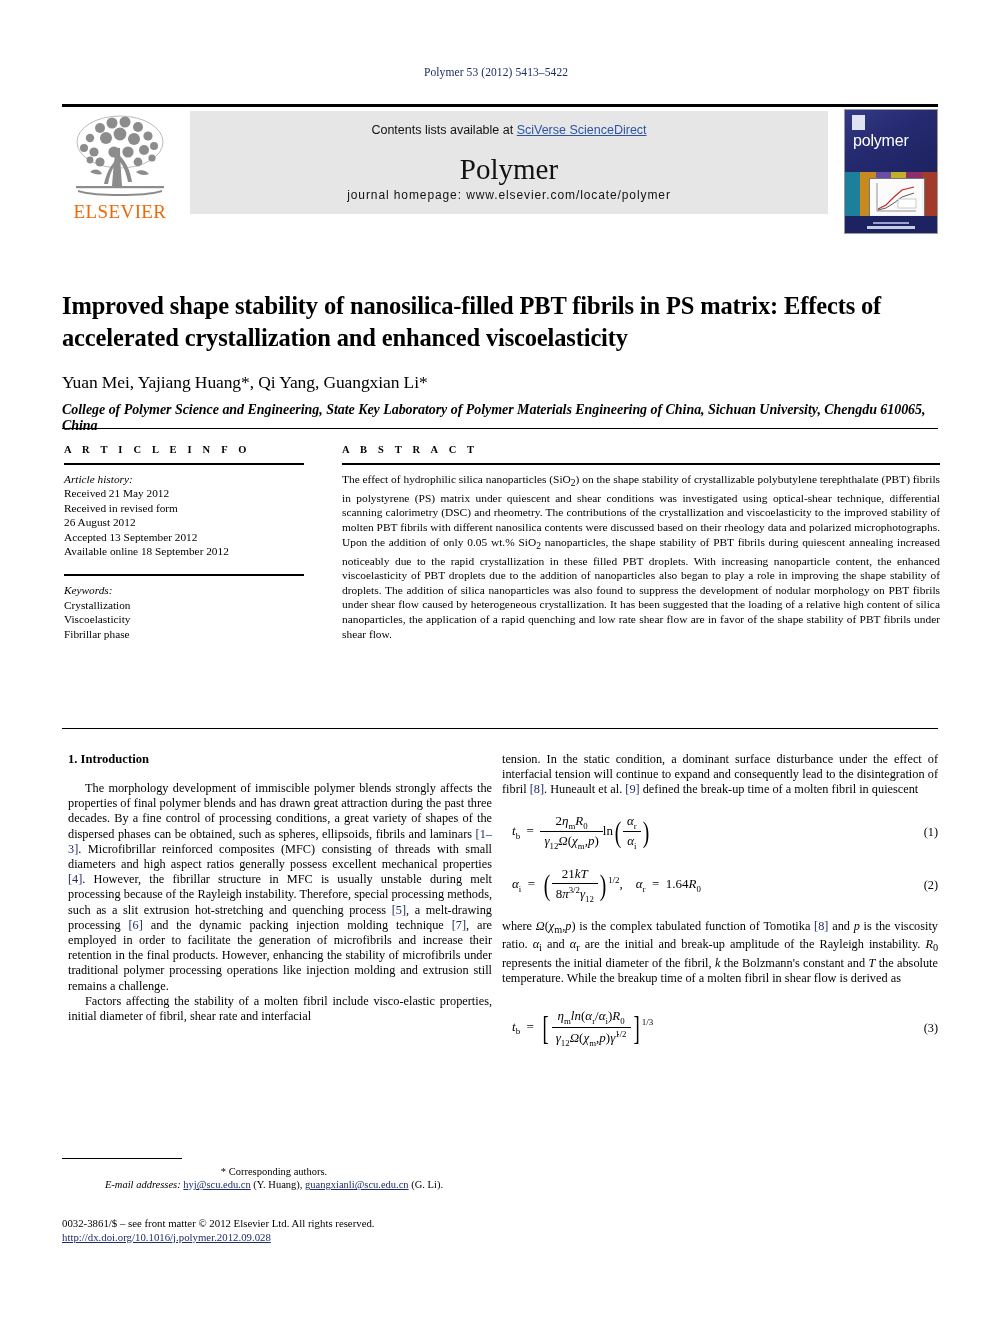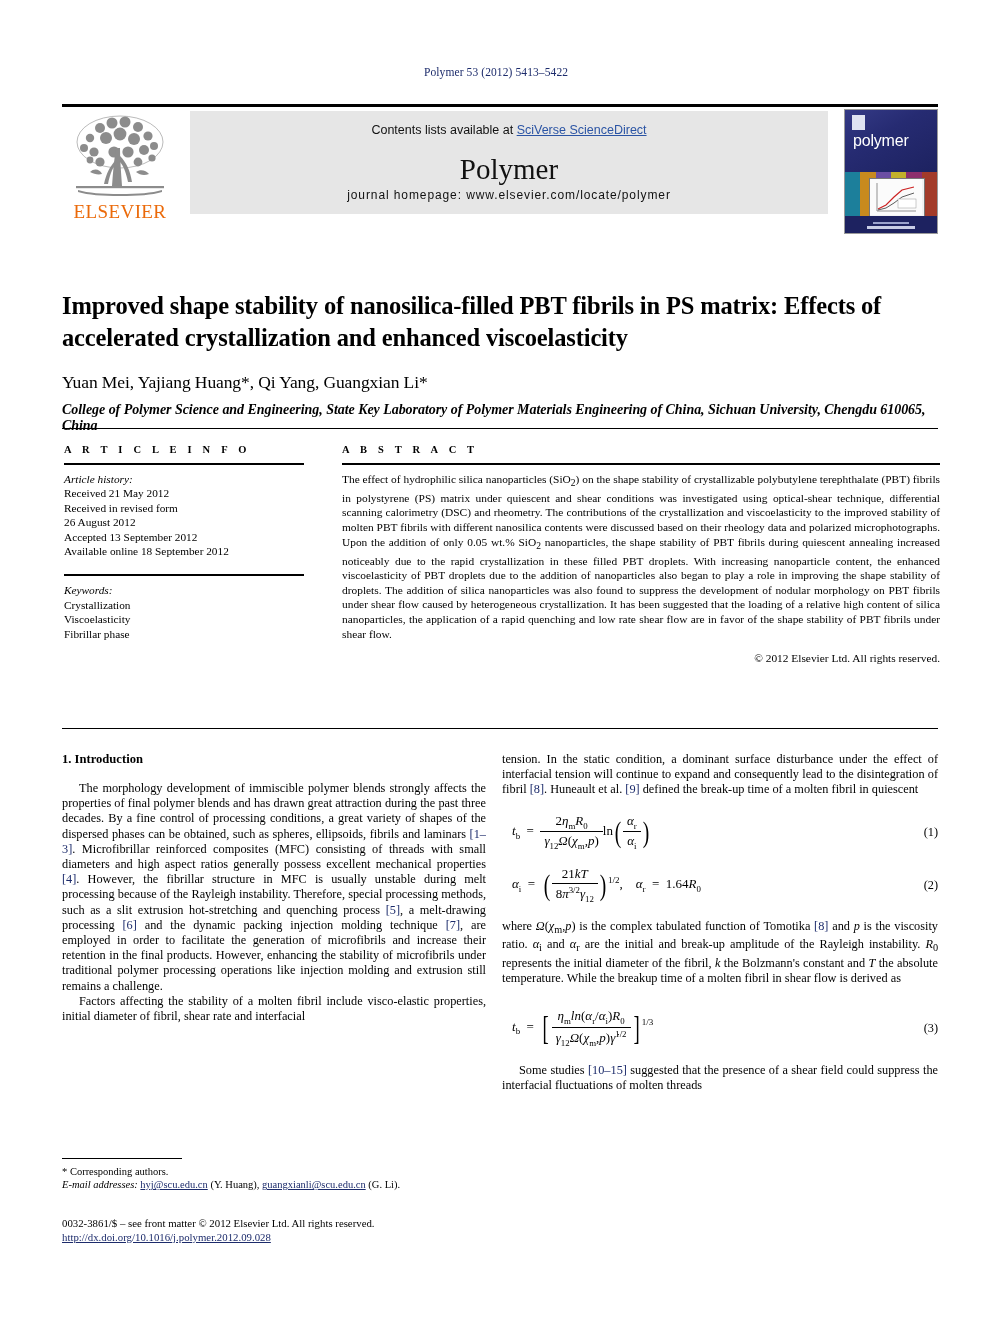--- a/index.html
+++ b/index.html
@@ -280,21 +280,21 @@
     left: 62px;
     top: 728px;
     width: 876px;
     height: 1px;
     background: #000;
   }
 
   
   .col-left {
     position: absolute;
-    left: 62px;
+    left: 68px;
     top: 752px;
     width: 424px;
   }
   .col-right {
     position: absolute;
     left: 502px;
     top: 752px;
     width: 436px;
   }
   h2.section {
@@ -385,20 +385,21 @@
     width: 120px;
     height: 1px;
     background: #000;
     margin-bottom: 6px;
   }
   .footnote p {
     margin: 0;
     font-size: 10.5px;
     line-height: 13.4px;
     font-family: "Liberation Serif", serif;
+    text-align: center;
   }
   .footnote .em-label { font-style: italic; }
   .mail { color: #1c2b6b; }
 
   .pub-footer {
     position: absolute;
     left: 62px;
     top: 1216px;
     width: 500px;
     font-size: 10.8px;
@@ -531,21 +532,20 @@
       nanosilica contents were discussed based on their rheology data and polarized microphotographs. Upon the
       addition of only 0.05 wt.% SiO<sub>2</sub> nanoparticles, the shape stability of PBT fibrils during quiescent annealing
       increased noticeably due to the rapid crystallization in these filled PBT droplets. With increasing
       nanoparticle content, the enhanced viscoelasticity of PBT droplets due to the addition of nanoparticles also
       began to play a role in improving the shape stability of droplets. The addition of silica nanoparticles was
       also found to suppress the development of nodular morphology on PBT fibrils under shear flow caused by
       heterogeneous crystallization. It has been suggested that the loading of a relative high content of silica
       nanoparticles, the application of a rapid quenching and low rate shear flow are in favor of the shape
       stability of PBT fibrils under shear flow.
     </div>
-    <div class="copyright">© 2012 Elsevier Ltd. All rights reserved.</div>
   </div>
 
   <div class="info-rule-bottom"></div>
 
   <div class="col-left">
     <h2 class="section">1. Introduction</h2>
     <p class="body">
       The morphology development of immiscible polymer blends strongly affects the properties of final polymer
       blends and has drawn great attraction during the past three decades. By a fine control of processing
       conditions, a great variety of shapes of the dispersed phases can be obtained, such as spheres, ellipsoids,
@@ -614,24 +614,20 @@
       <span class="eq-body">
         <span class="eqvar">t</span><sub class="eqs">b</sub> &nbsp;=&nbsp;
         <span class="big-brack">[</span><span class="frac">
           <span class="num"><span class="eqvar">η</span><sub class="eqs">m</sub><span class="eqvar">ln</span>(<span class="eqvar">α</span><sub class="eqs">r</sub>/<span class="eqvar">α</span><sub class="eqs">i</sub>)<span class="eqvar">R</span><sub class="eqs">0</sub></span>
           <span class="den"><span class="eqvar">γ</span><sub class="eqs">12</sub><span class="eqvar">Ω</span>(<span class="eqvar">χ</span><sub class="eqs">m</sub>,<span class="eqvar">p</span>)<span class="eqvar">γ̇</span><sup class="eqs">1/2</sup></span>
         </span><span class="big-brack">]</span><sup class="eqs" style="font-size:9px">1/3</sup>
       </span>
       <span class="eq-num">(3)</span>
     </div>
 
-    <p class="body" style="margin-top:12px;">
-      Some studies <span class="ref">[10–15]</span> suggested that the
-      presence of a shear field could suppress the interfacial fluctuations of molten threads
-    </p>
   </div>
 
   <div class="footnote">
     <div class="footnote-rule"></div>
     <p>* Corresponding authors.</p>
     <p>
       <span class="em-label">E-mail addresses:</span>
       <a class="mail" href="#">hyj@scu.edu.cn</a>
       <span>(Y. Huang),</span>
       <a class="mail" href="#">guangxianli@scu.edu.cn</a>

